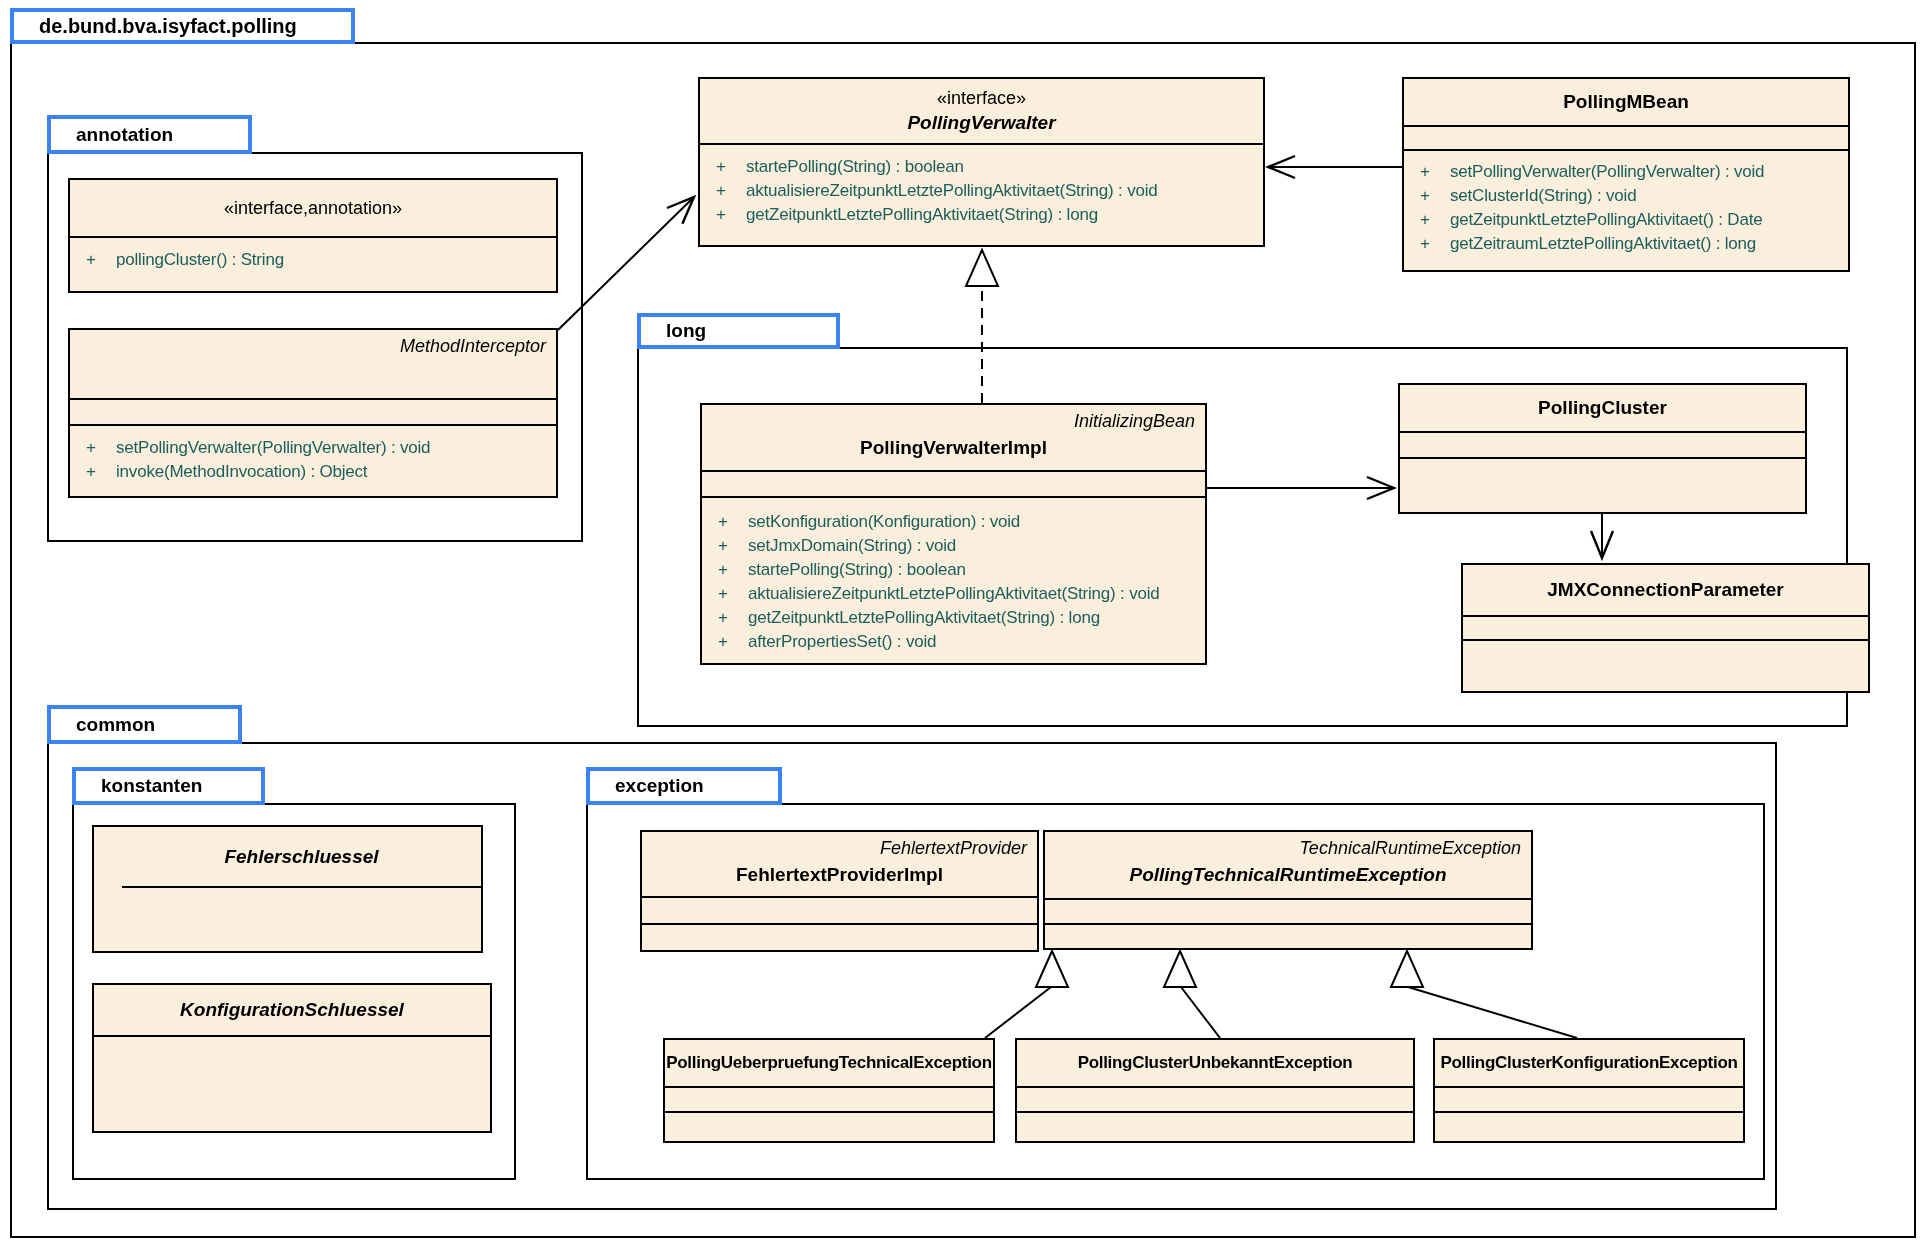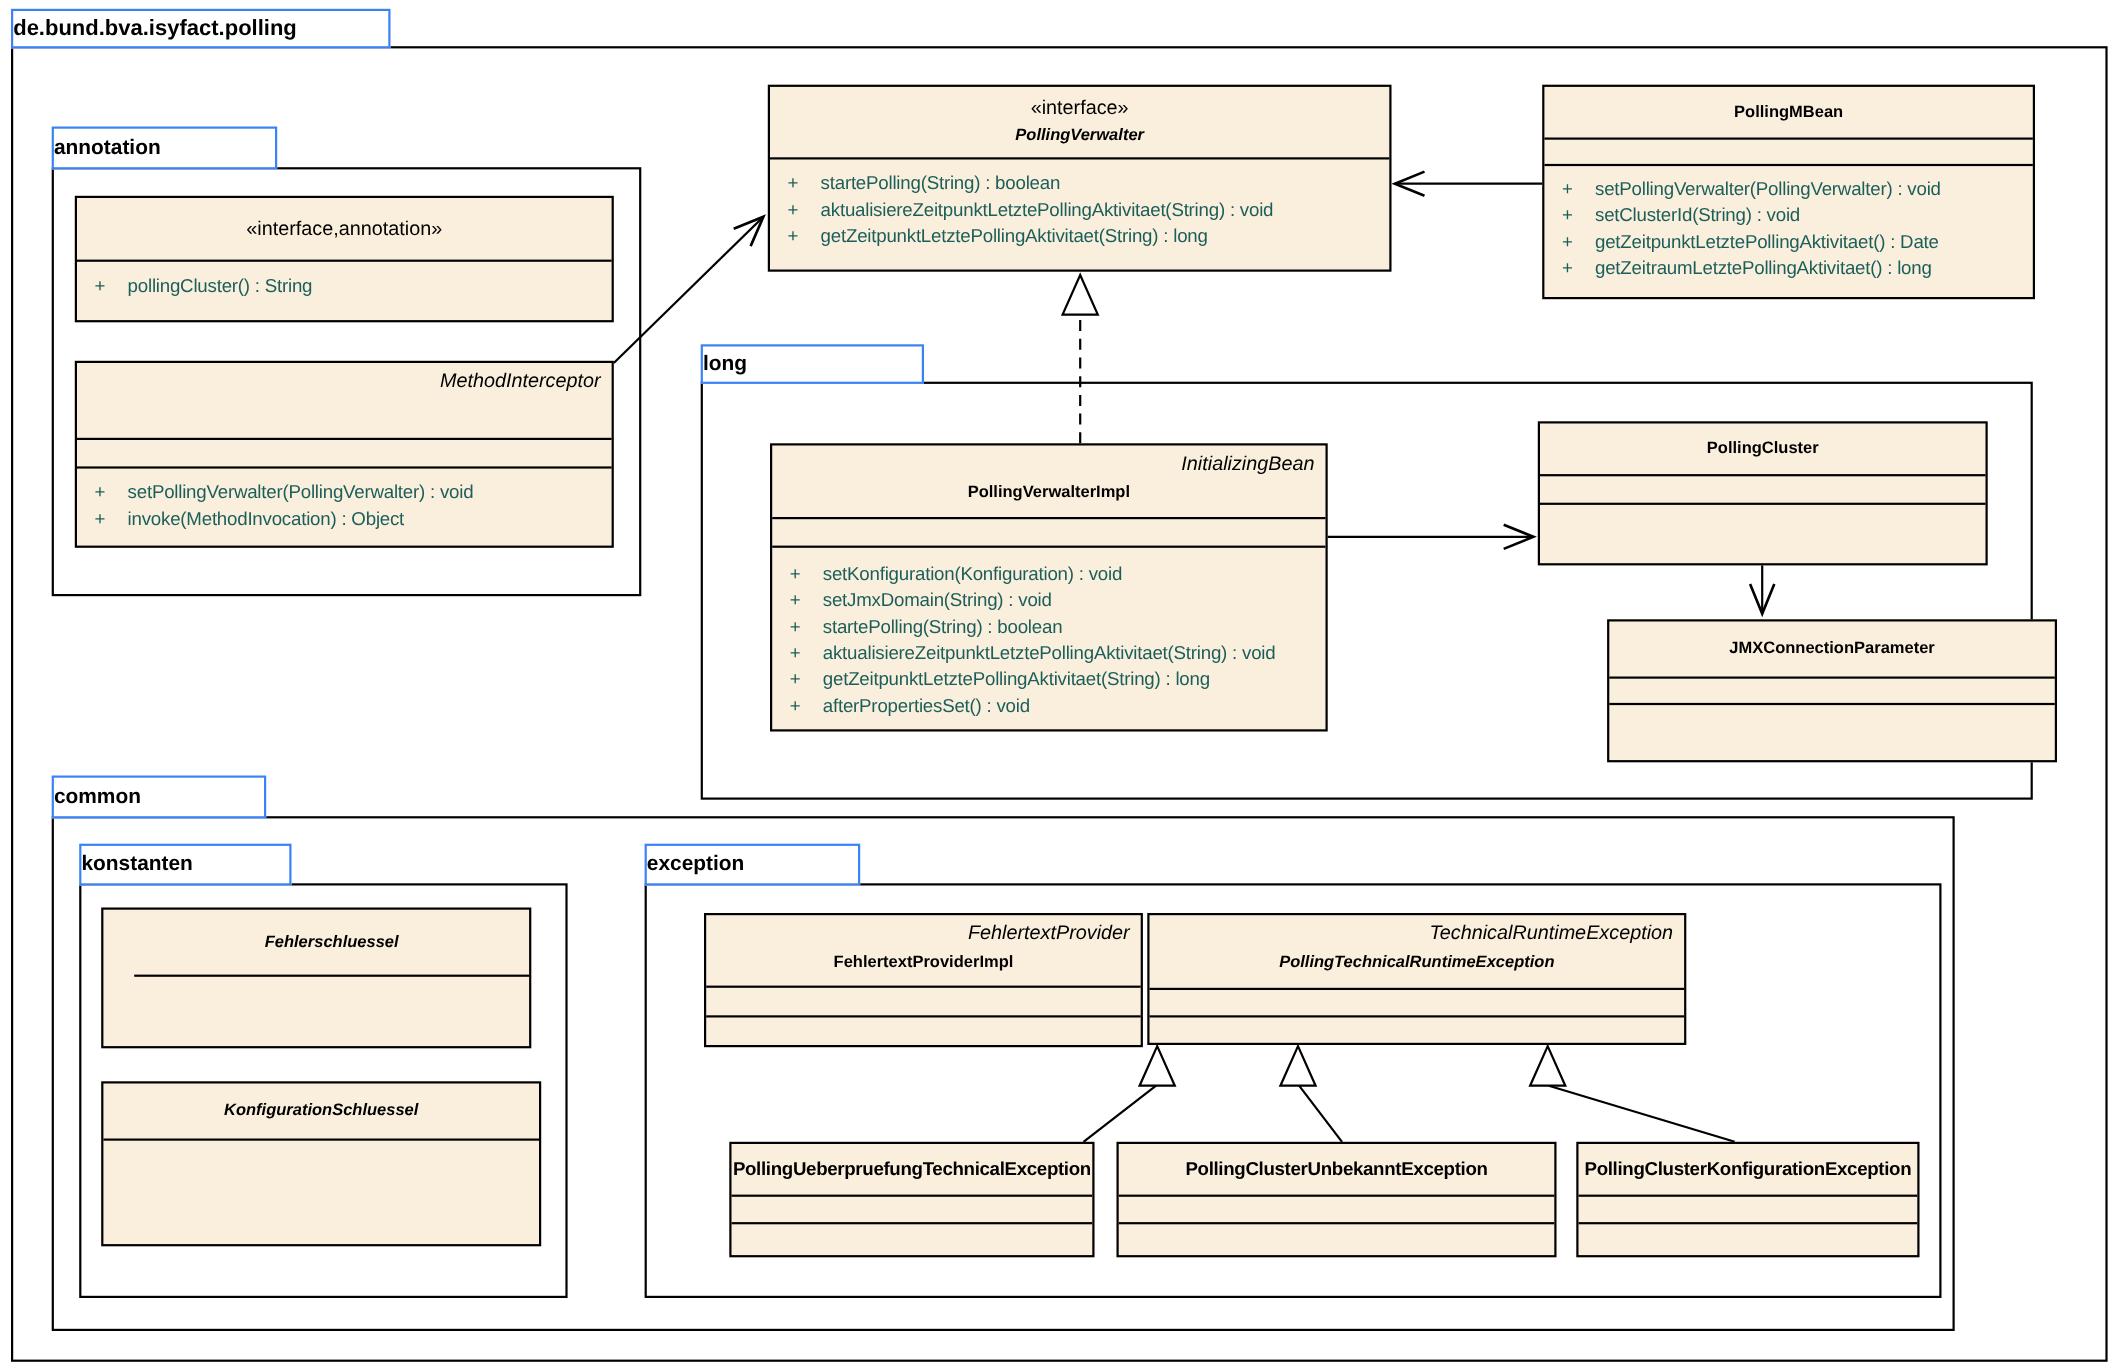--- a/index.html
+++ b/index.html
@@ -1,30 +1,30 @@
 <!DOCTYPE html>
 <html><head>
 <meta charset="utf-8">
 <style>
   * { margin:0; padding:0; box-sizing:border-box; }
   html,body { background:#ffffff; font-family:"Liberation Sans", sans-serif; color:#000; }
   .canvas { position:relative; width:1924px; height:1246px; background:#fff; overflow:hidden; }
 
   .pkg-body { position:absolute; border:2px solid #000; background:#fff; }
-  .pkg-tab  { position:absolute; border:2px solid #3b82f6; background:#fff; display:flex; align-items:center;
-              padding:0 0; font-weight:bold; font-size:19px; white-space:nowrap; }
+  .pkg-tab  { position:absolute; border:4px solid #3b82f6; background:#fff; display:flex; align-items:center;
+              padding:0 25px; font-weight:bold; font-size:19px; white-space:nowrap; }
 
   .cls { position:absolute; border:2px solid #000; background:#faefdc; display:flex; flex-direction:column; }
   .hdr { border-bottom:2px solid #000; display:flex; flex-direction:column; justify-content:center; flex:none; gap:2px; }
   .hdr-top { justify-content:flex-start; padding-top:5px; gap:4px; }
   .attr { border-bottom:2px solid #000; flex:none; }
   .mcomp { flex:1 1 auto; padding-top:10px; overflow:hidden; }
   .stereo { text-align:center; font-size:18px; line-height:22px; }
   .super  { text-align:right; font-style:italic; font-size:18px; line-height:22px; padding-right:10px; white-space:nowrap; }
-  .cname  { text-align:center; font-weight:bold; font-size:15px; line-height:24px; white-space:nowrap; }
+  .cname  { text-align:center; font-weight:bold; font-size:19px; line-height:24px; white-space:nowrap; }
   .bi { font-style:italic; }
   .sm { font-size:17px; letter-spacing:-0.3px; }
 
   .mrow { display:flex; color:#1c5e5a; font-size:17px; line-height:24px; letter-spacing:-0.2px; white-space:nowrap; }
   .vis { flex:none; width:46px; padding-left:16px; }
   .sig { flex:none; }
 
   svg.overlay { position:absolute; left:0; top:0; pointer-events:none; z-index:10; }
   .conn { stroke:#000; stroke-width:2; fill:none; }
   .dash { stroke-dasharray:10 7; }

